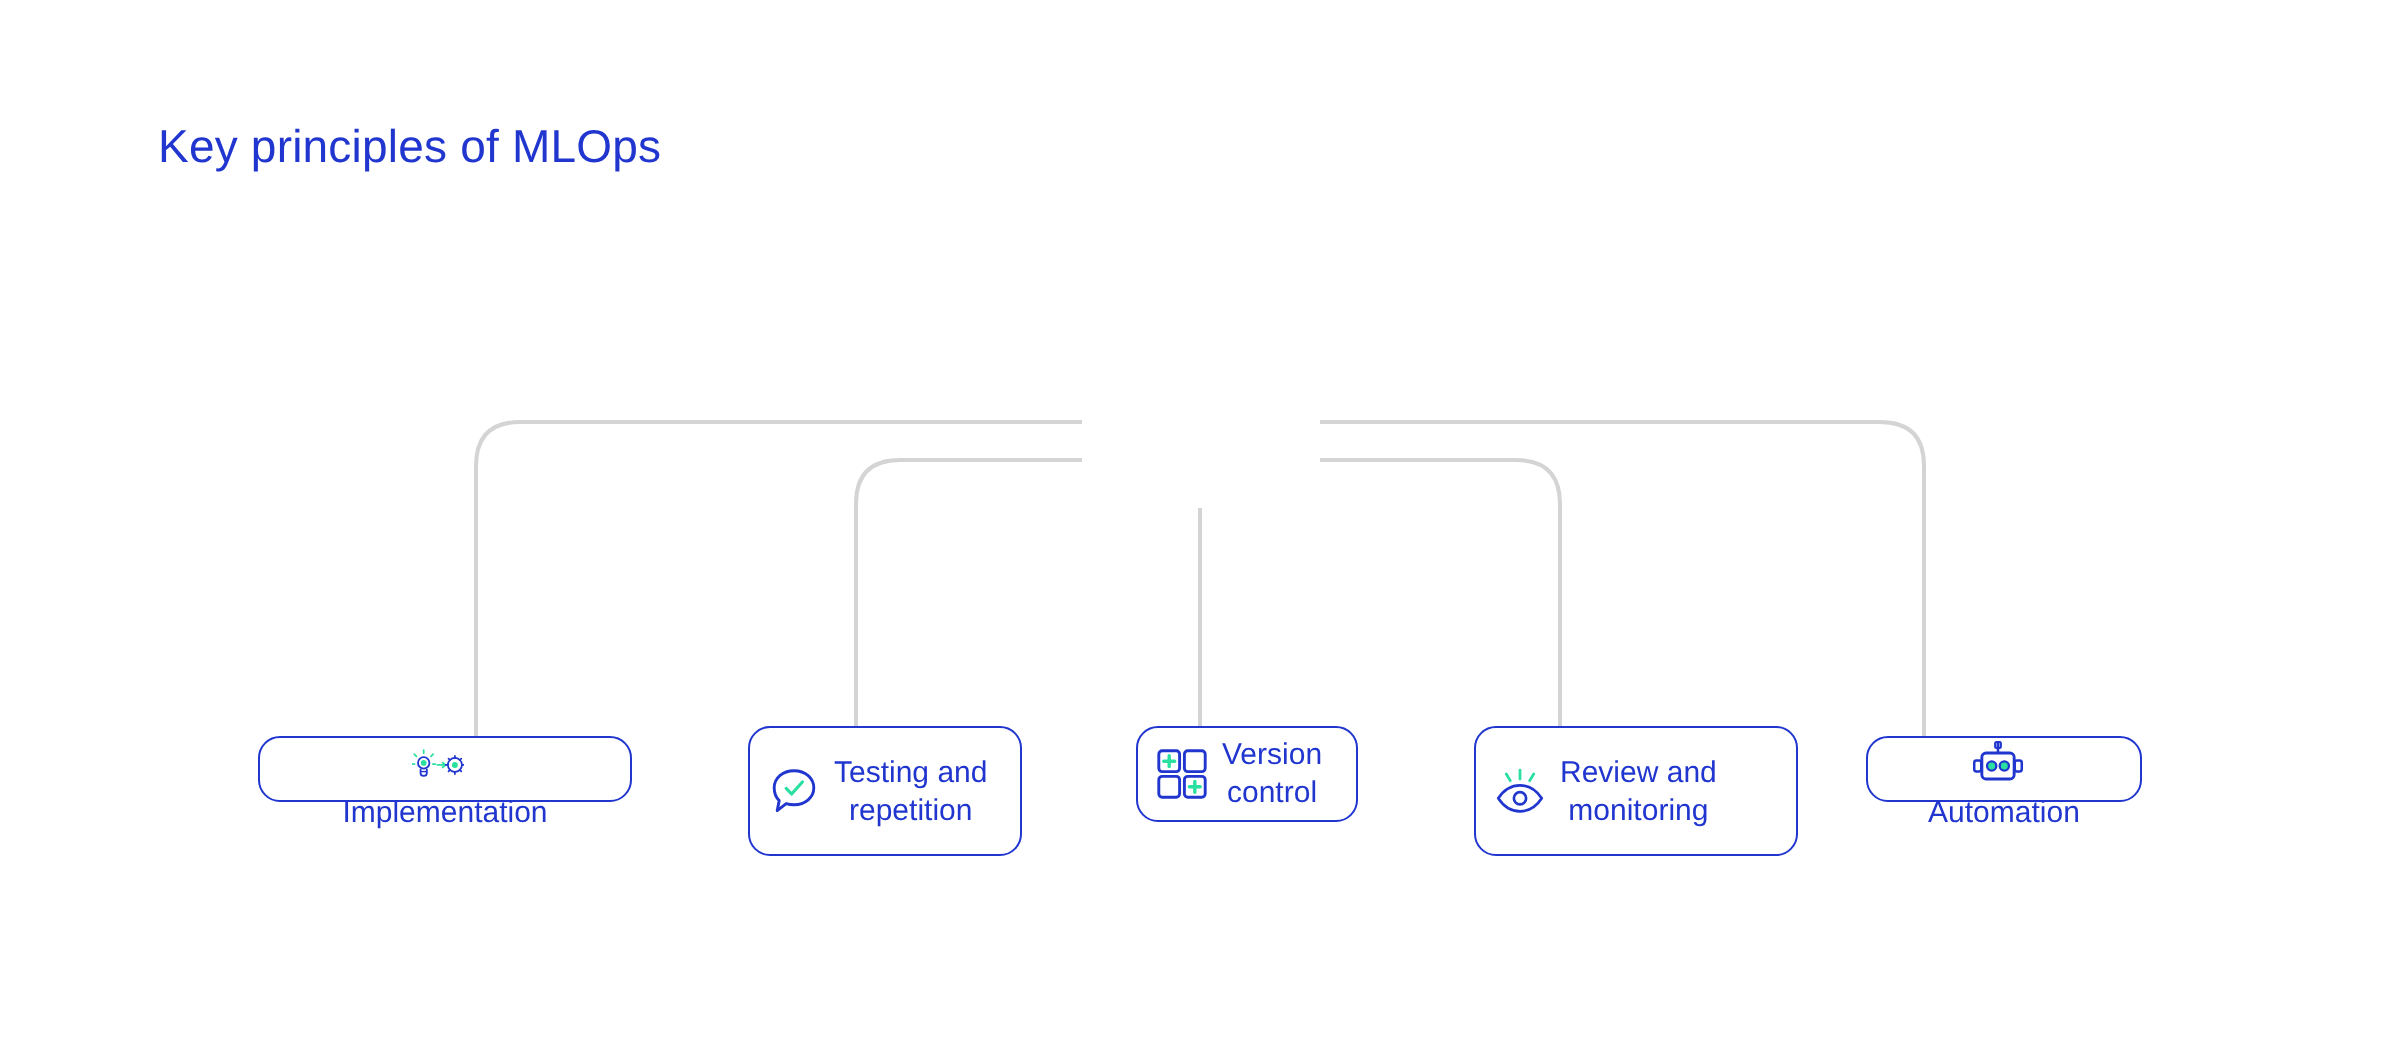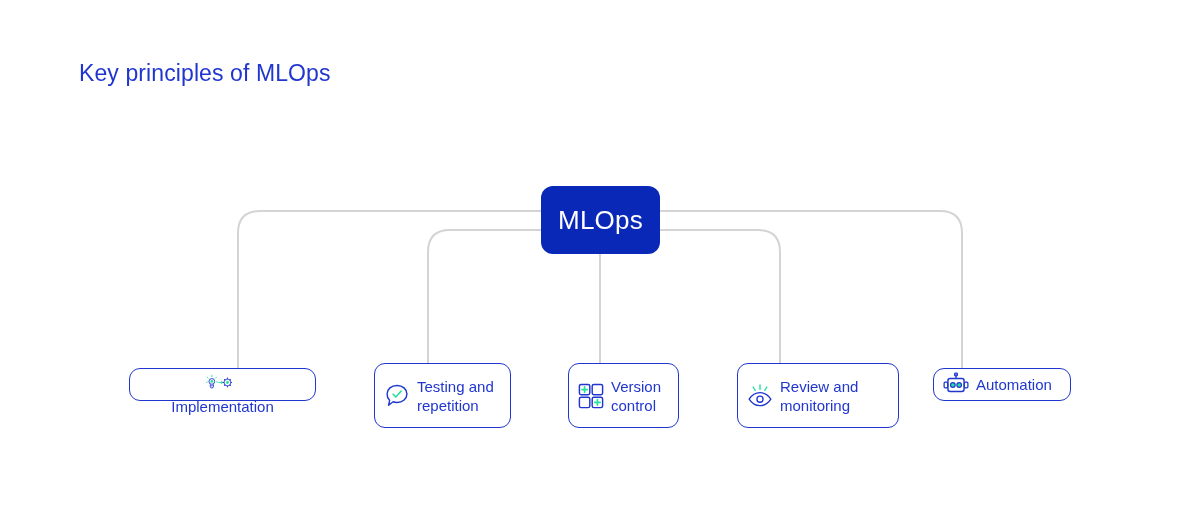--- a/index.html
+++ b/index.html
@@ -42,28 +42,28 @@
     flex:0 0 auto;width:26px;height:28px;
     display:flex;align-items:center;justify-content:center;
     margin-right:7px;
   }
   .leaf .leaf-label{
     color:#2036cf;font-size:15px;line-height:19px;font-weight:400;
     white-space:pre-line;
   }
   .leaf.one-line .leaf-label{white-space:nowrap;}
   .leaf.two-line{justify-content:flex-start;}
-  .leaf.two-line .leaf-label{}
+  .leaf.two-line .leaf-label{text-align:center;}
 
   
   #leaf-implementation{left:129px;top:368px;width:187px;height:33px;flex-direction:column;}
   #leaf-testing       {left:374px;top:363px;width:137px;height:65px;}
-  #leaf-version       {left:568px;top:363px;width:111px;height:65px;}
+  #leaf-version       {left:568px;top:363px;width:111px;height:48px;}
   #leaf-review        {left:737px;top:363px;width:162px;height:65px;}
-  #leaf-automation    {left:933px;top:368px;width:138px;height:33px;}
+  #leaf-automation    {left:933px;top:368px;width:138px;height:33px;flex-direction:column;}
 </style>
 </head>
 <body>
 
 <div id="canvas">
 
   <div id="page-title">Key principles of MLOps</div>
 
   <svg id="connectors" viewBox="0 0 1200 528" width="1200" height="528" aria-hidden="true">
     <g fill="none" stroke="#d4d4d4" stroke-width="2" stroke-linecap="butt">
@@ -73,23 +73,20 @@
       <path d="M541 230 L450 230 Q428 230 428 252 L428 363"></path>
 
       <path d="M600 254 L600 363"></path>
 
       <path d="M660 230 L758 230 Q780 230 780 252 L780 363"></path>
 
       <path d="M660 211 L940 211 Q962 211 962 233 L962 368"></path>
     </g>
   </svg>
 
-  <div id="root-node">
-    <span class="root-label">MLOps</span>
-  </div>
 
   <div class="leaf one-line" id="leaf-implementation">
     <span class="leaf-icon">
       <svg viewBox="0 0 40 26" width="40" height="26" fill="none">
 
         <g stroke="#2ae0a0" stroke-width="1.3" stroke-linecap="round">
           <path d="M9 3.2 L9 0.8"></path>
           <path d="M3.4 5.6 L1.7 3.9"></path>
           <path d="M14.6 5.6 L16.3 3.9"></path>
           <path d="M2 11.5 L0 11.5"></path>

